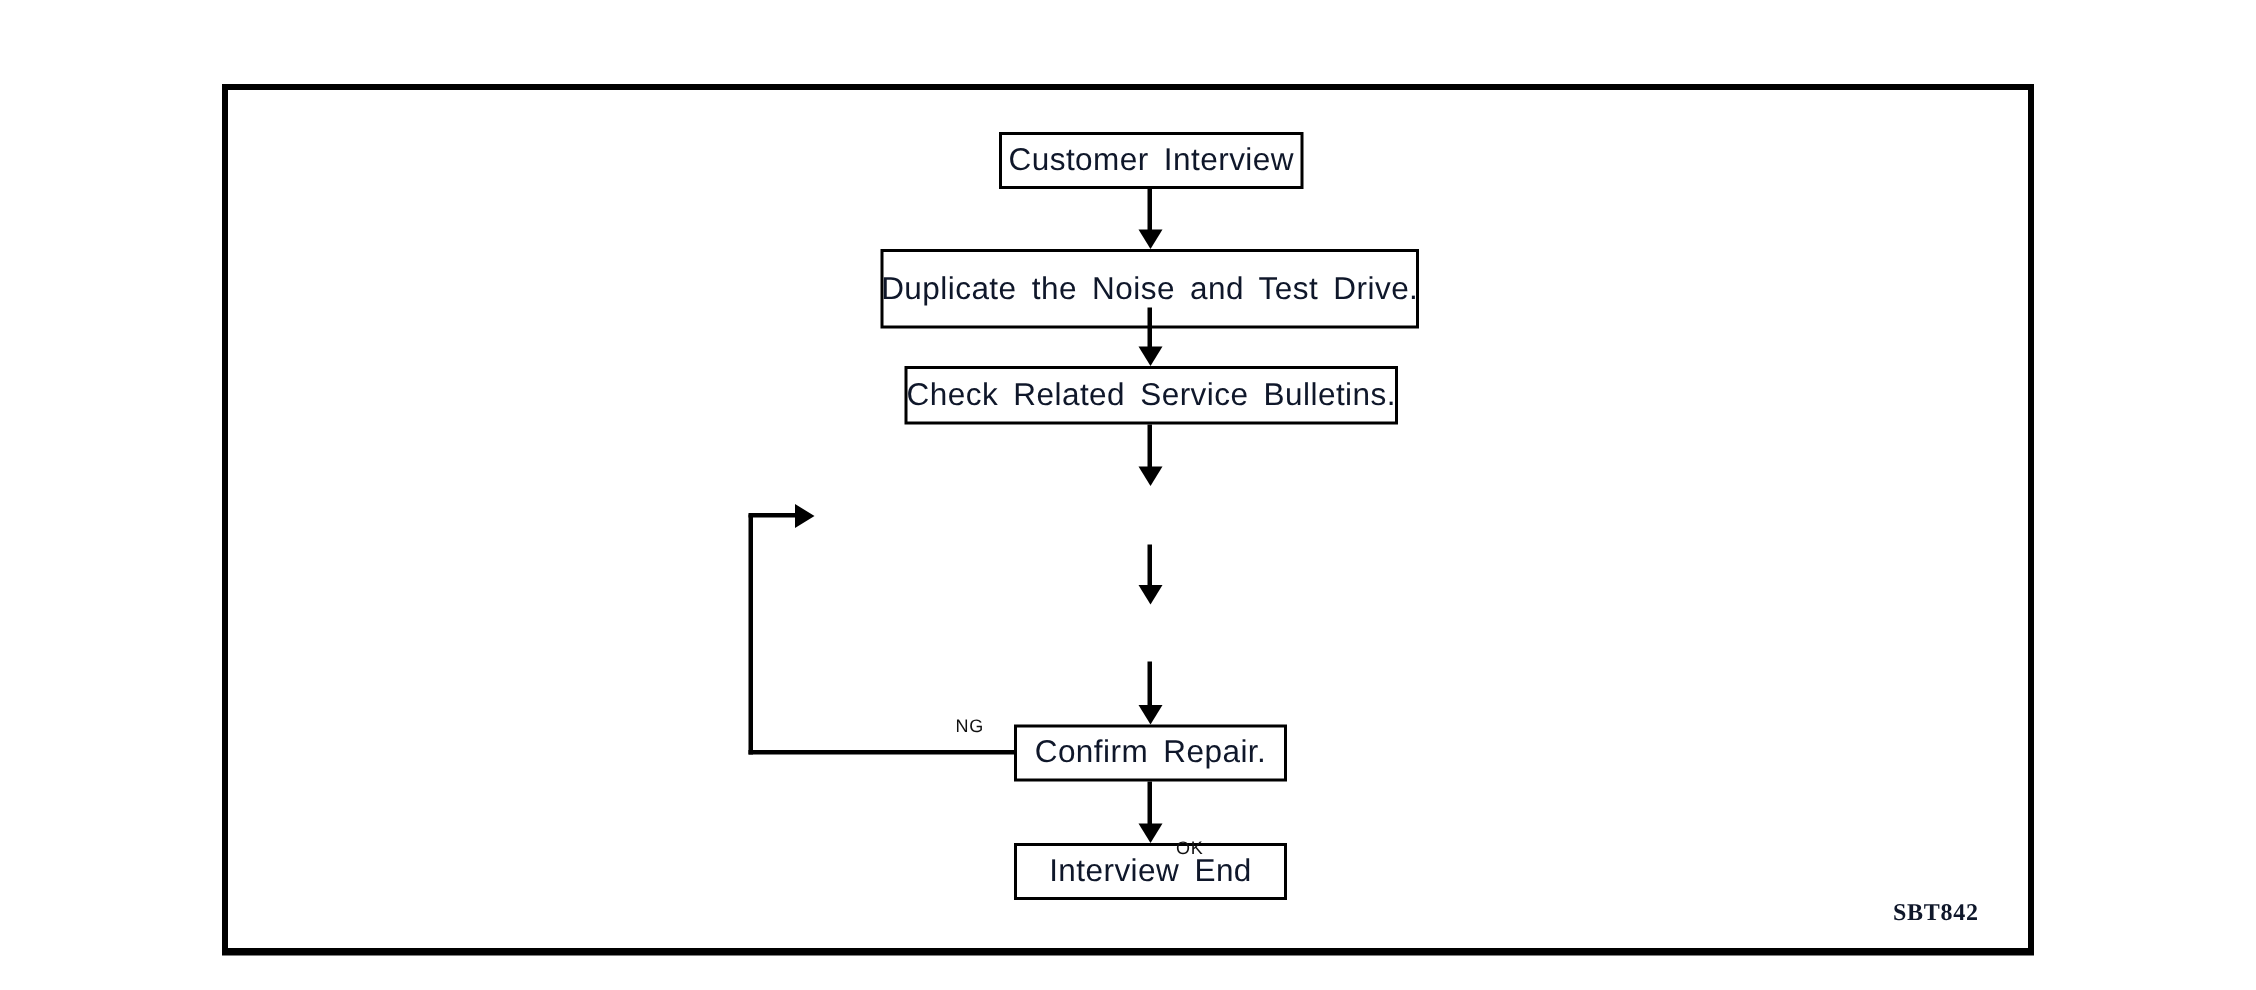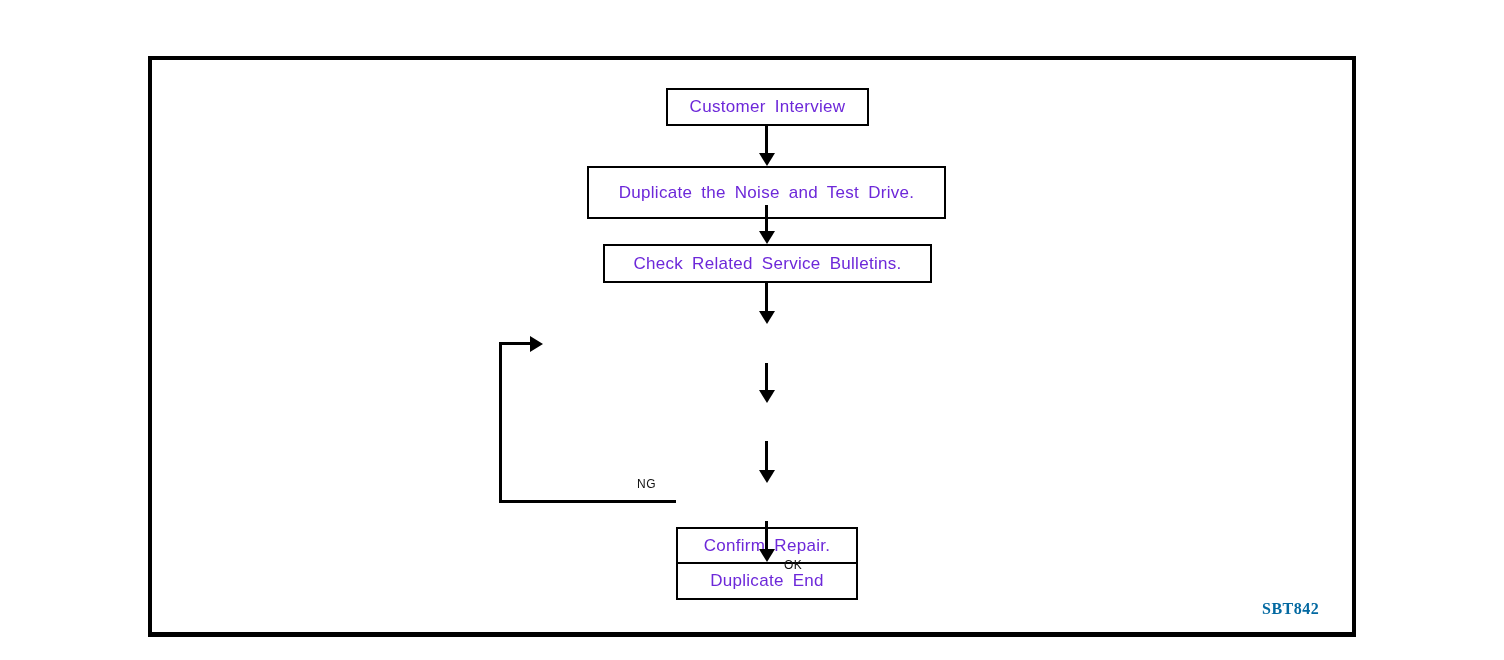--- a/index.html
+++ b/index.html
@@ -27,32 +27,32 @@
     background: #ffffff;
   }
   .node {
     position: absolute;
     box-sizing: border-box;
     border: 2.5px solid #000000;
     background: #ffffff;
     display: flex;
     align-items: center;
     justify-content: center;
-    font-size: 17px;
+    font-size: 21px;
     word-spacing: 4px;
     letter-spacing: 0.3px;
     white-space: nowrap;
-    color: #6d28d9;
+    color: #0f172a;
   }
   .n1 { left: 666px; top: 88px;  width: 203px; height: 38px; }
   .n2 { left: 587px; top: 166px; width: 359px; height: 53px; }
   .n3 { left: 603px; top: 244px; width: 329px; height: 39px; }
   .n4 { left: 543px; top: 324px; width: 448px; height: 39px; }
   .n5 { left: 674px; top: 403px; width: 186px; height: 38px; }
-  .n6 { left: 676px; top: 483px; width: 182px; height: 38px; margin-top: 44px; }
+  .n6 { left: 676px; top: 483px; width: 182px; height: 38px; }
   .n7 { left: 676px; top: 562px; width: 182px; height: 38px; }
 
   .vstem {
     position: absolute;
     left: 765px;
     width: 3px;
     background: #000000;
   }
   .head-down {
     position: absolute;
@@ -82,34 +82,34 @@
     color: #111111;
   }
   .fig-code {
     position: absolute;
     left: 1262px;
     top: 600px;
     font-family: "Liberation Serif", serif;
     font-weight: 600;
     font-size: 16px;
     letter-spacing: 0.5px;
-    color: #0369a1;
+    color: #0f172a;
   }
 </style>
 </head>
 <body>
 
 <div id="canvas">
   <div class="frame"></div>
 
   <div class="node n1">Customer Interview</div>
   <div class="node n2">Duplicate the Noise and Test Drive.</div>
   <div class="node n3">Check Related Service Bulletins.</div>
   <div class="node n6">Confirm Repair.</div>
-  <div class="node n7">Duplicate End</div>
+  <div class="node n7">Interview End</div>
 
   <div class="vstem" style="top:126px;height:30px;"></div>
   <div class="head-down" style="top:153px;"></div>
 
   <div class="vstem" style="top:205px;height:29px;"></div>
   <div class="head-down" style="top:231px;"></div>
 
   <div class="vstem" style="top:283px;height:29px;"></div>
   <div class="head-down" style="top:311px;"></div>
 

